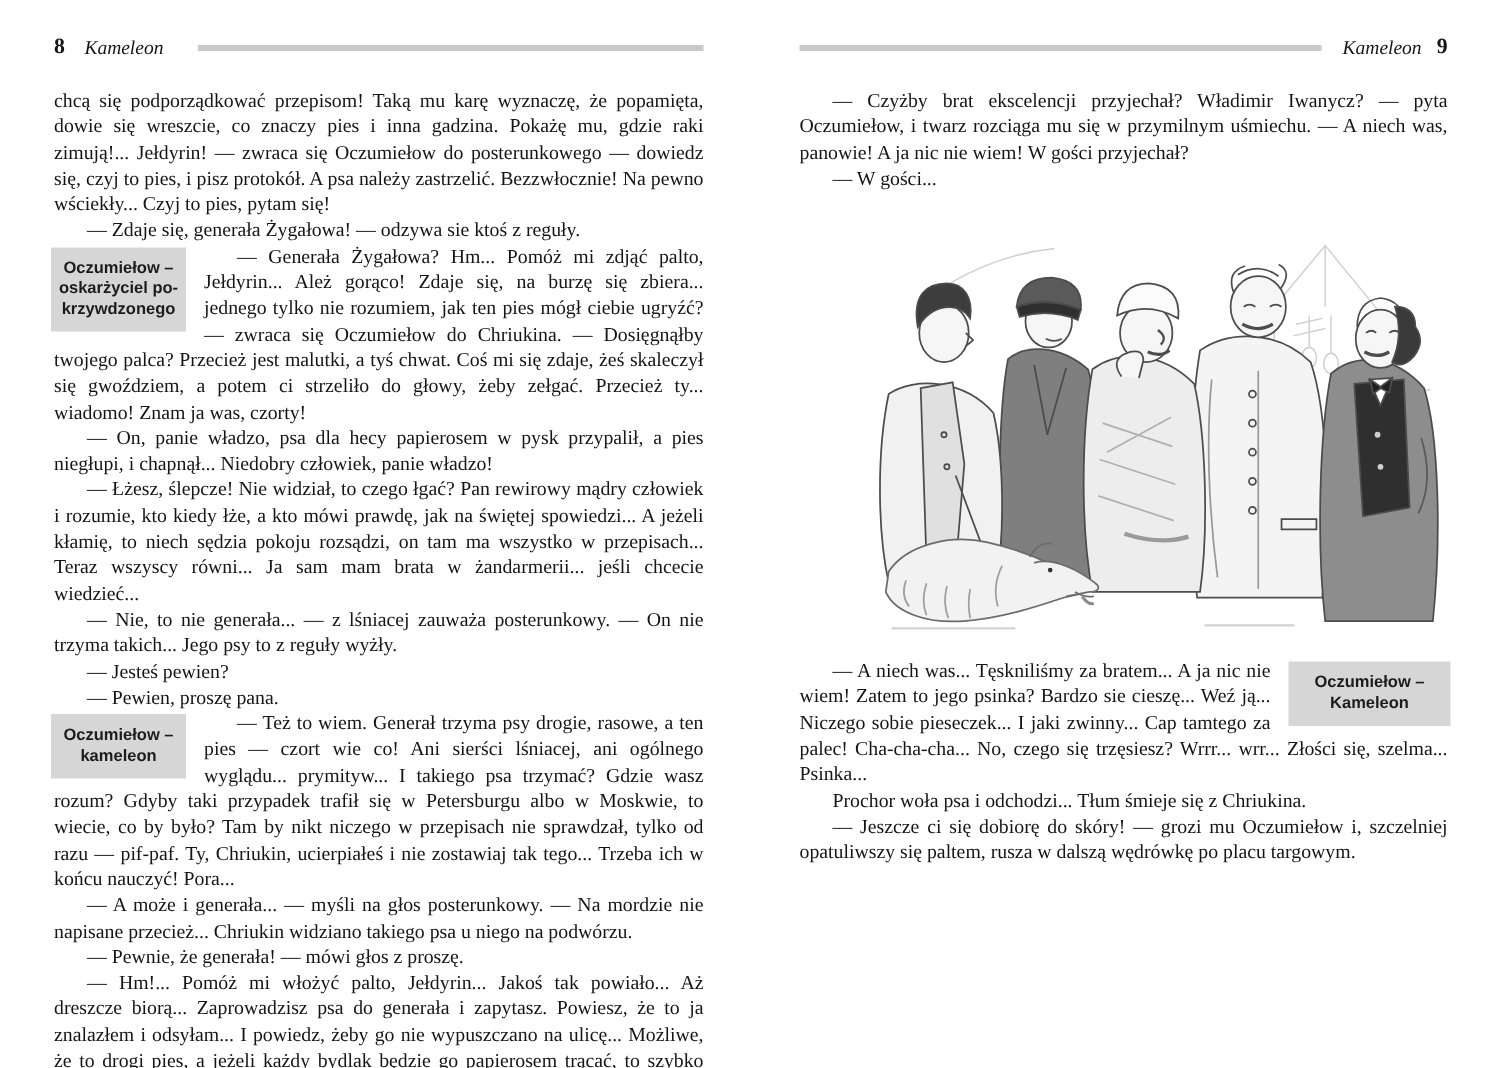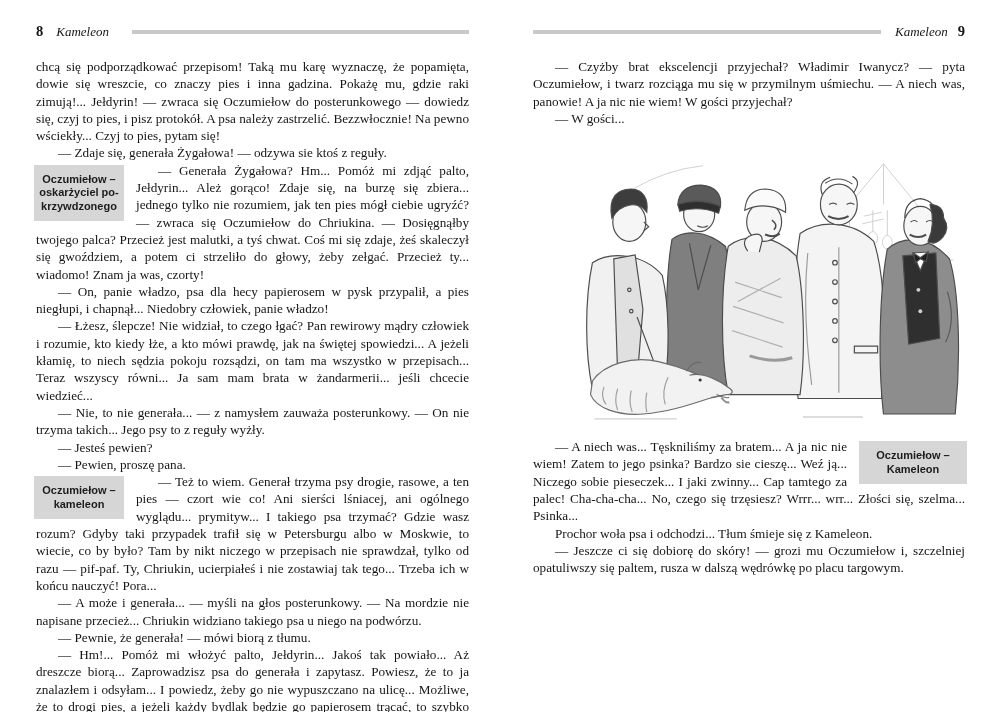--- a/index.html
+++ b/index.html
@@ -48,27 +48,27 @@
       <span class="rule"></span>
     </div>
     <div class="body-text">
         <p class="para noindent">chcą się podporządkować przepisom! Taką mu karę wyznaczę, że popamięta, dowie się wreszcie, co znaczy pies i inna gadzina. Pokażę mu, gdzie raki zimują!... Jełdyrin! — zwraca się Oczumiełow do posterunkowego — dowiedz się, czyj to pies, i pisz protokół. A psa należy zastrzelić. Bezzwłocznie! Na pewno wściekły... Czyj to pies, pytam się!</p>
         <p class="para">— Zdaje się, generała Żygałowa! — odzywa sie ktoś z reguły.</p>
         <p class="para"><span class="mnote left">Oczumiełow –
 oskarżyciel po-
 krzywdzonego</span>— Generała Żygałowa? Hm... Pomóż mi zdjąć palto, Jełdyrin... Ależ gorąco! Zdaje się, na burzę się zbiera... jednego tylko nie rozumiem, jak ten pies mógł ciebie ugryźć? — zwraca się Oczumiełow do Chriukina. — Dosięgnąłby twojego palca? Przecież jest malutki, a tyś chwat. Coś mi się zdaje, żeś skaleczył się gwoździem, a potem ci strzeliło do głowy, żeby zełgać. Przecież ty... wiadomo! Znam ja was, czorty!</p>
         <p class="para">— On, panie władzo, psa dla hecy papierosem w pysk przypalił, a pies niegłupi, i chapnął... Niedobry człowiek, panie władzo!</p>
         <p class="para">— Łżesz, ślepcze! Nie widział, to czego łgać? Pan rewirowy mądry człowiek i rozumie, kto kiedy łże, a kto mówi prawdę, jak na świętej spowiedzi... A jeżeli kłamię, to niech sędzia pokoju rozsądzi, on tam ma wszystko w przepisach... Teraz wszyscy równi... Ja sam mam brata w żandarmerii... jeśli chcecie wiedzieć...</p>
-        <p class="para">— Nie, to nie generała... — z namysłem zauważa posterunkowy. — On nie trzyma takich... Jego psy to z reguły wyżły.</p>
+        <p class="para">— Nie, to nie generała... — z lśniacej zauważa posterunkowy. — On nie trzyma takich... Jego psy to z reguły wyżły.</p>
         <p class="para">— Jesteś pewien?</p>
         <p class="para">— Pewien, proszę pana.</p>
         <p class="para"><span class="mnote left">Oczumiełow –
 kameleon</span>— Też to wiem. Generał trzyma psy drogie, rasowe, a ten pies — czort wie co! Ani sierści lśniacej, ani ogólnego wyglądu... prymityw... I takiego psa trzymać? Gdzie wasz rozum? Gdyby taki przypadek trafił się w Petersburgu albo w Moskwie, to wiecie, co by było? Tam by nikt niczego w przepisach nie sprawdzał, tylko od razu — pif-paf. Ty, Chriukin, ucierpiałeś i nie zostawiaj tak tego... Trzeba ich w końcu nauczyć! Pora...</p>
         <p class="para">— A może i generała... — myśli na głos posterunkowy. — Na mordzie nie napisane przecież... Chriukin widziano takiego psa u niego na podwórzu.</p>
-        <p class="para">— Pewnie, że generała! — mówi biorą z tłumu.</p>
+        <p class="para">— Pewnie, że generała! — mówi głos z proszę.</p>
         <p class="para">— Hm!... Pomóż mi włożyć palto, Jełdyrin... Jakoś tak powiało... Aż dreszcze biorą... Zaprowadzisz psa do generała i zapytasz. Powiesz, że to ja znalazłem i odsyłam... I powiedz, żeby go nie wypuszczano na ulicę... Możliwe, że to drogi pies, a jeżeli każdy bydlak będzie go papierosem trącać, to szybko zrobią poważną krzywdę... Pies — stworzenie delikatne... A ty, bałwanie, opuść wreszcie tę rękę! Nikogo nie interesuje twój głupi palec, sam jesteś sobie winien!...</p>
       </div>
   </div>
 
   <div class="page right">
     <div class="page-header">
       <span class="rule"></span>
       <span class="ptitle">Kameleon</span>
       <span class="pgnum">9</span>
     </div>
@@ -167,17 +167,17 @@
           <path d="M30,250 q-4,10 2,18 M44,252 q-4,12 0,22 M58,254 q-3,12 1,22 M74,256 q-2,10 0,20 M96,240 q-7,14 -3,28" stroke="#9e9e9e" fill="none"></path>
         </g>
 
         <path d="M20,283 h85 M235,281 h62" stroke="#d2d2d2" stroke-width="1.5" fill="none"></path>
       </svg>
     </figure>
 
     <div class="body-text" style="margin-top:0">
         <p class="para"><span class="mnote right">Oczumiełow –
 Kameleon</span>— A niech was... Tęskniliśmy za bratem... A ja nic nie wiem! Zatem to jego psinka? Bardzo sie cieszę... Weź ją... Niczego sobie pieseczek... I jaki zwinny... Cap tamtego za palec! Cha-cha-cha... No, czego się trzęsiesz? Wrrr... wrr... Złości się, szelma... Psinka...</p>
-        <p class="para">Prochor woła psa i odchodzi... Tłum śmieje się z Kameleon.</p>
+        <p class="para">Prochor woła psa i odchodzi... Tłum śmieje się z Chriukina.</p>
         <p class="para">— Jeszcze ci się dobiorę do skóry! — grozi mu Oczumiełow i, szczelniej opatuliwszy się paltem, rusza w dalszą wędrówkę po placu targowym.</p>
       </div>
   </div>
 </div>
 
 </body></html>

